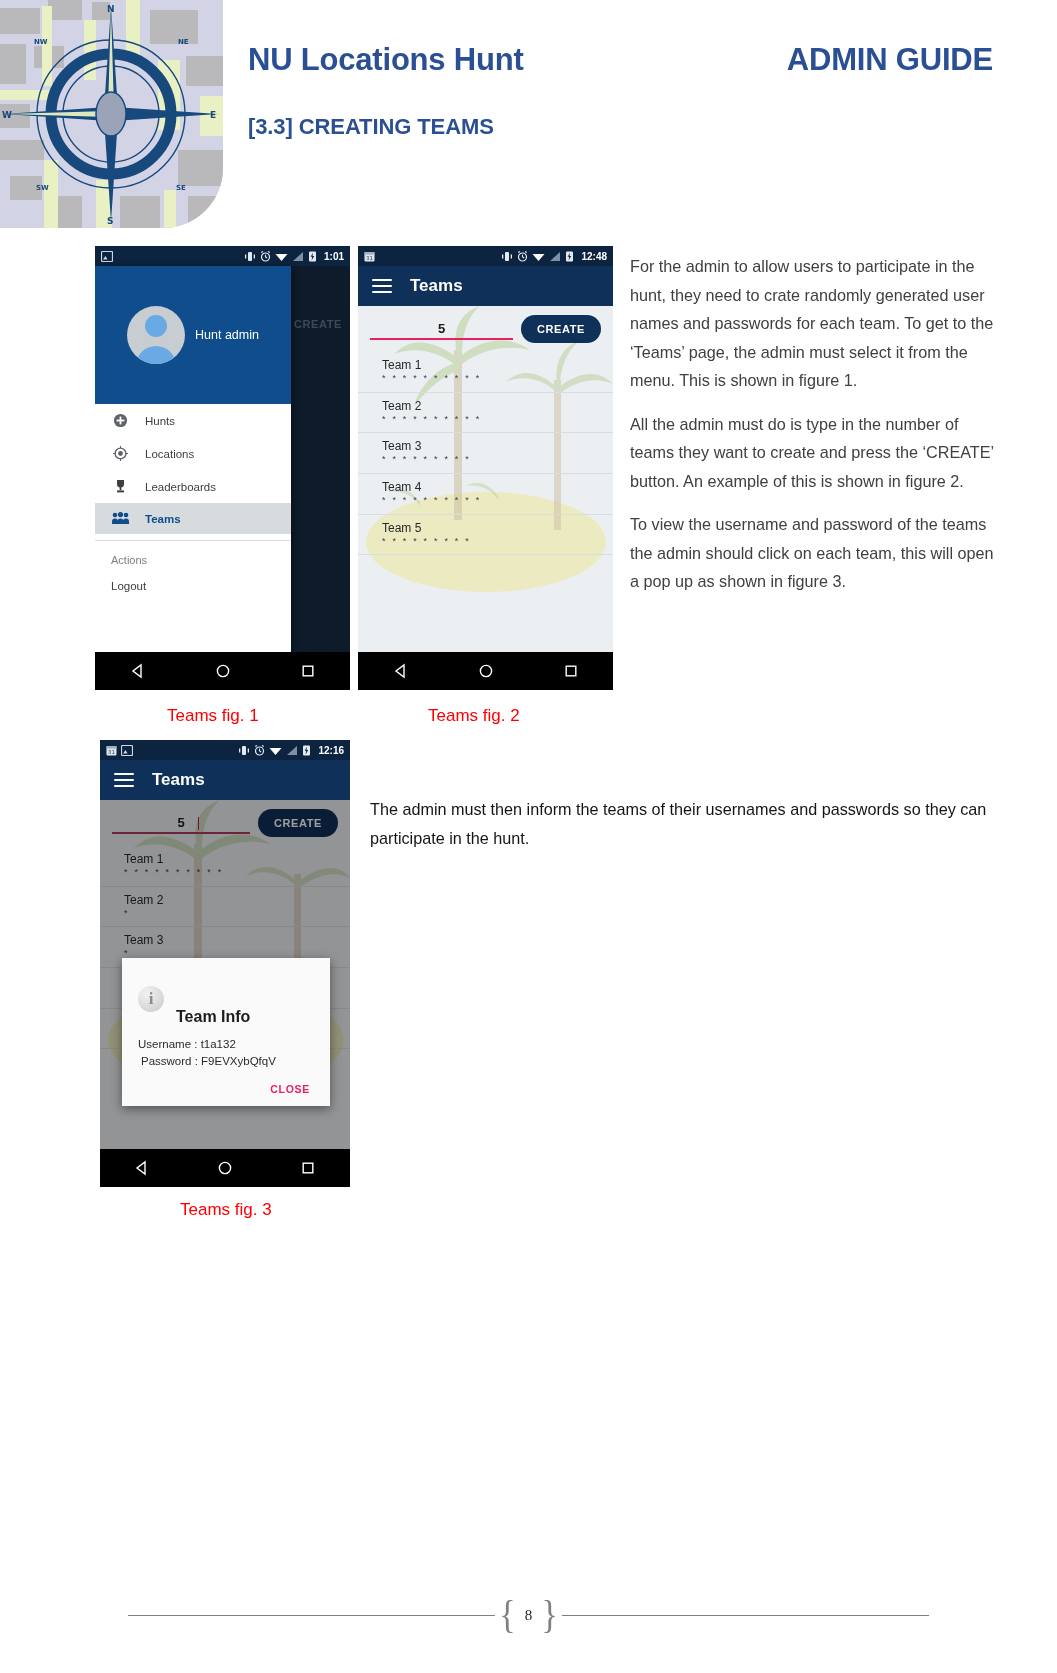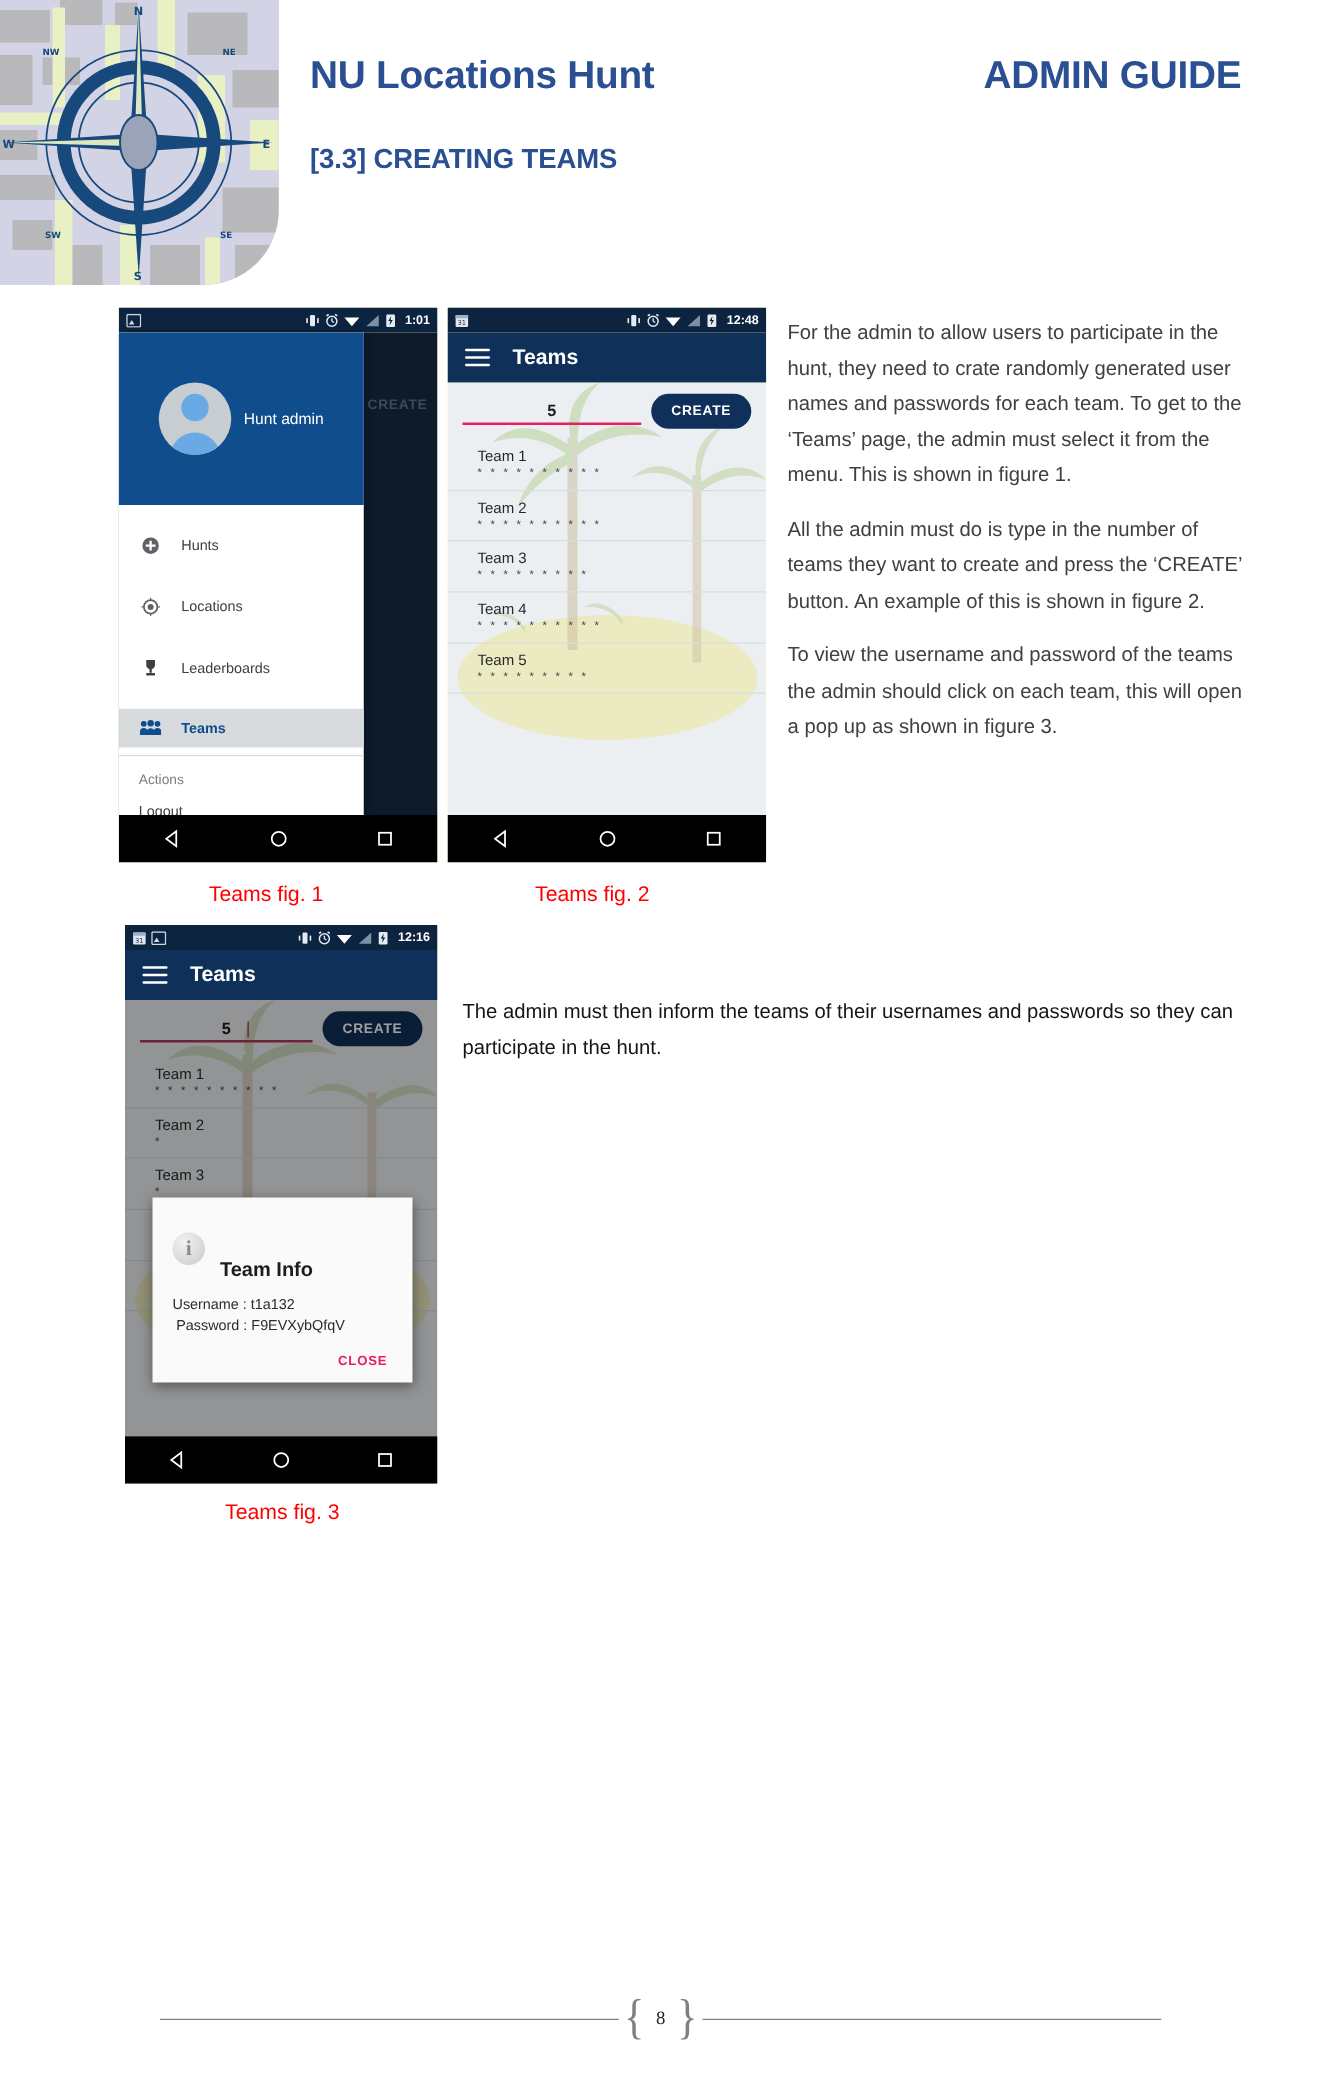--- a/index.html
+++ b/index.html
@@ -55,21 +55,21 @@
     font-size: 22px;
     font-weight: bold;
     color: #2a4f92;
     letter-spacing: -0.1px;
     white-space: nowrap;
   }
 
   
   .phone {
     position: absolute;
-    background: #fef9c3;
+    background: #0ea5e9;
     overflow: hidden;
   }
   .phone-statusbar {
     position: relative;
     height: 20px;
     background: #0d2440;
     display: flex;
     align-items: center;
     padding: 0 6px;
     box-sizing: border-box;
@@ -229,21 +229,20 @@
     transform:translateX(-50%);
     width:40px; height:28px; border-radius:20px 20px 0 0;
     background:#6aaae4;
   }
   .drawer-user { color:#fff; font-size:12.5px; }
   .drawer-item {
     display:flex; align-items:center; gap:16px;
     padding: 9px 16px;
     font-size:11.5px;
     color:#3c4043;
-    margin-top:16px;
   }
   .drawer-item.active { background:#d7dbde; color:#0f4d8c; font-weight:bold; }
   .drawer-item .di-ico { width:18px; display:flex; justify-content:center; }
   .drawer-sep { height:1px; background:#dadce0; margin:6px 0; }
   .drawer-sub { padding: 7px 16px; font-size:11px; color:#7a7f83; }
   .drawer-plain { padding: 7px 16px; font-size:11.5px; color:#3c4043; }
 
   .phone-behind {
     position:absolute; left:0; top:20px; right:0; bottom:38px;
     background:#0d1b2a;

